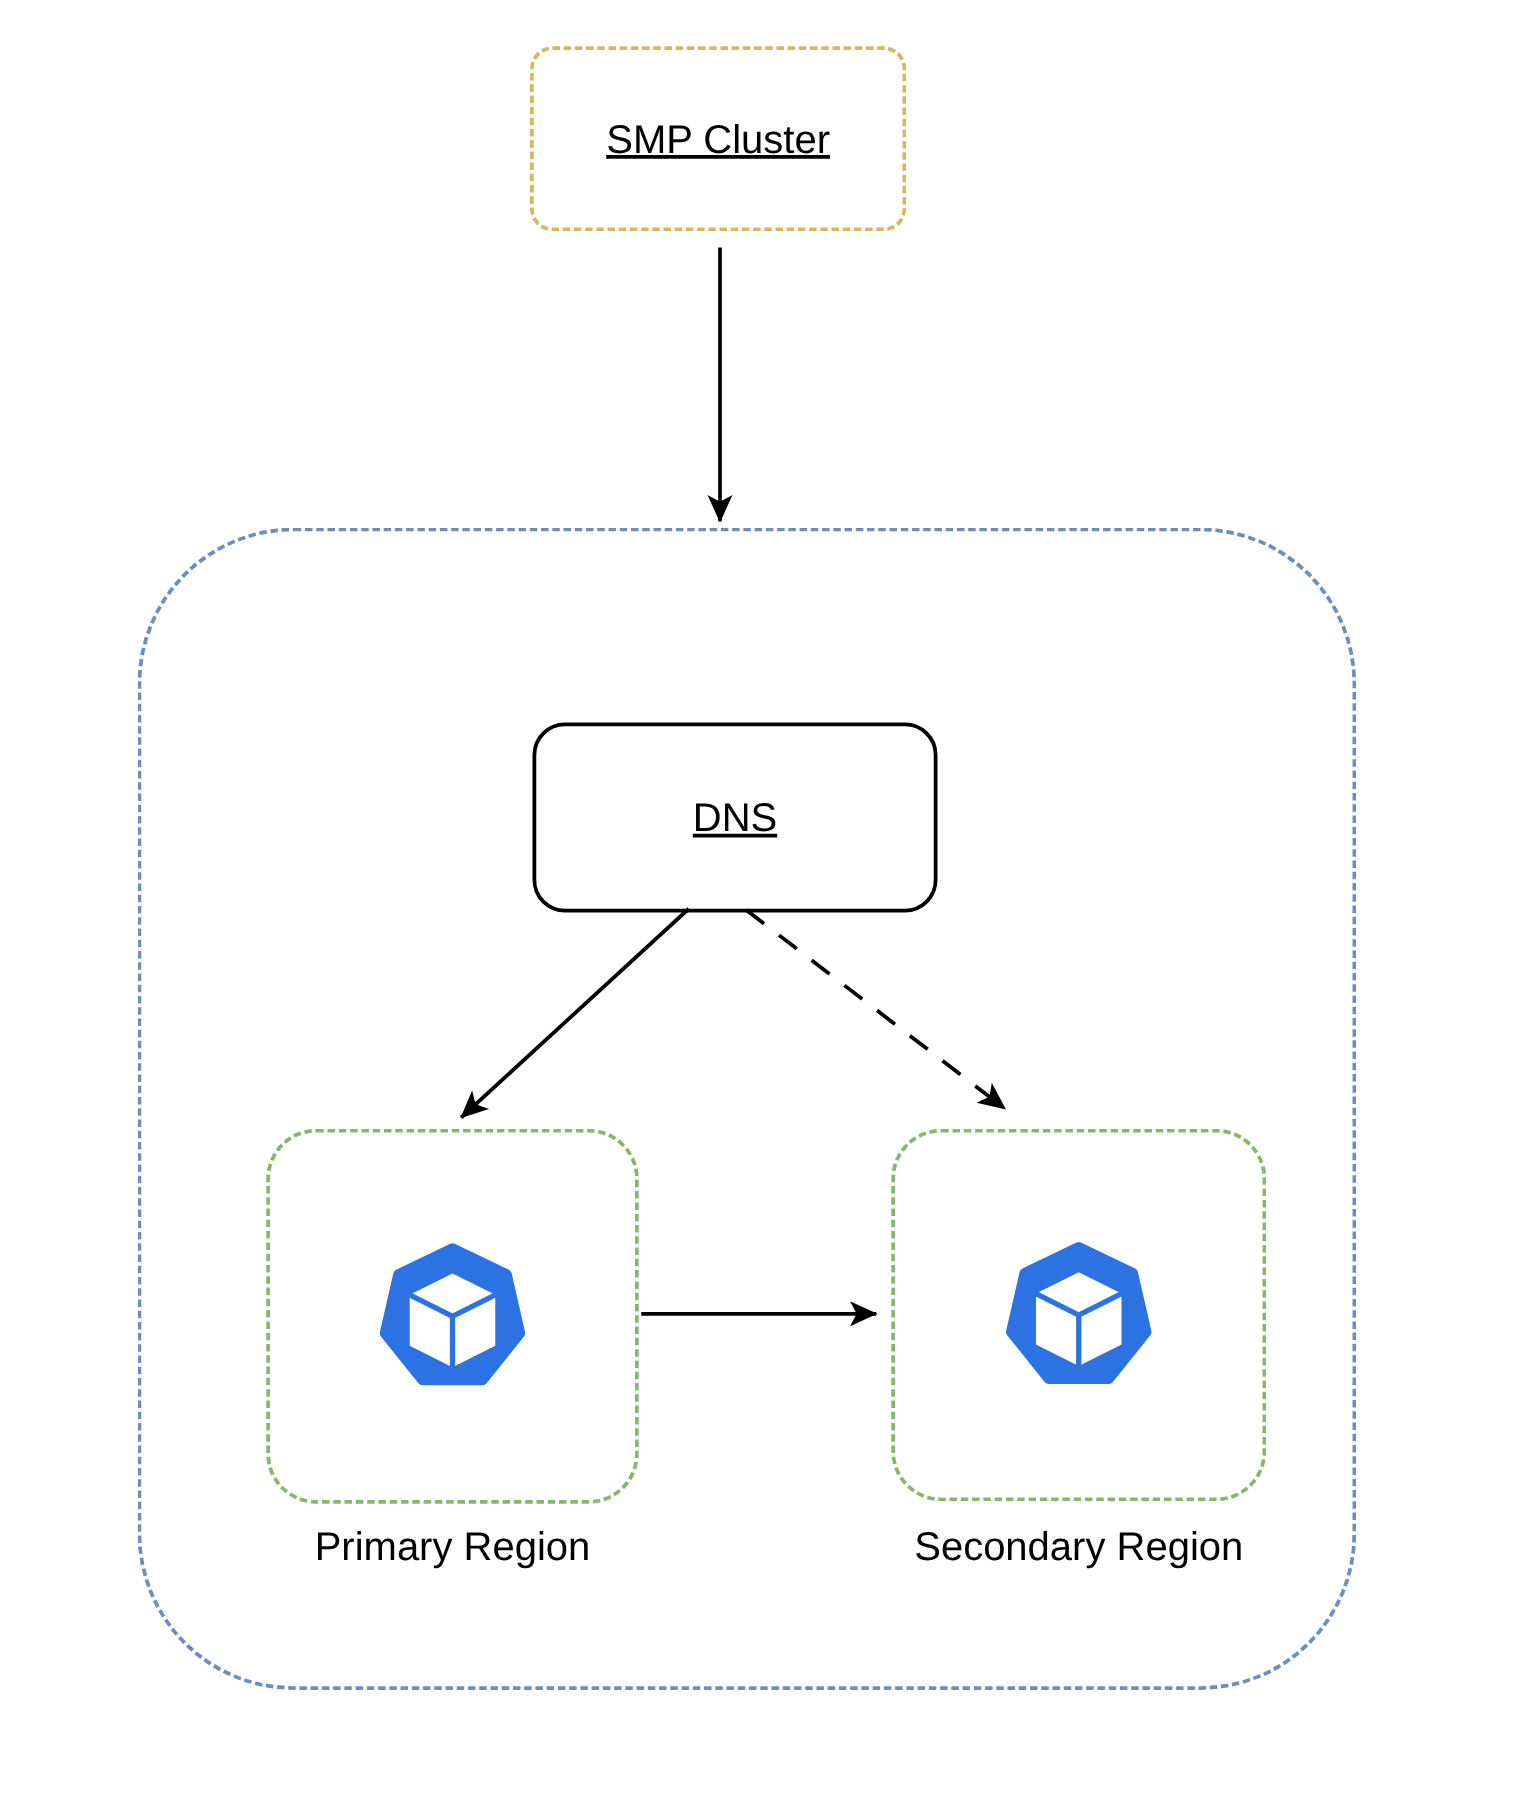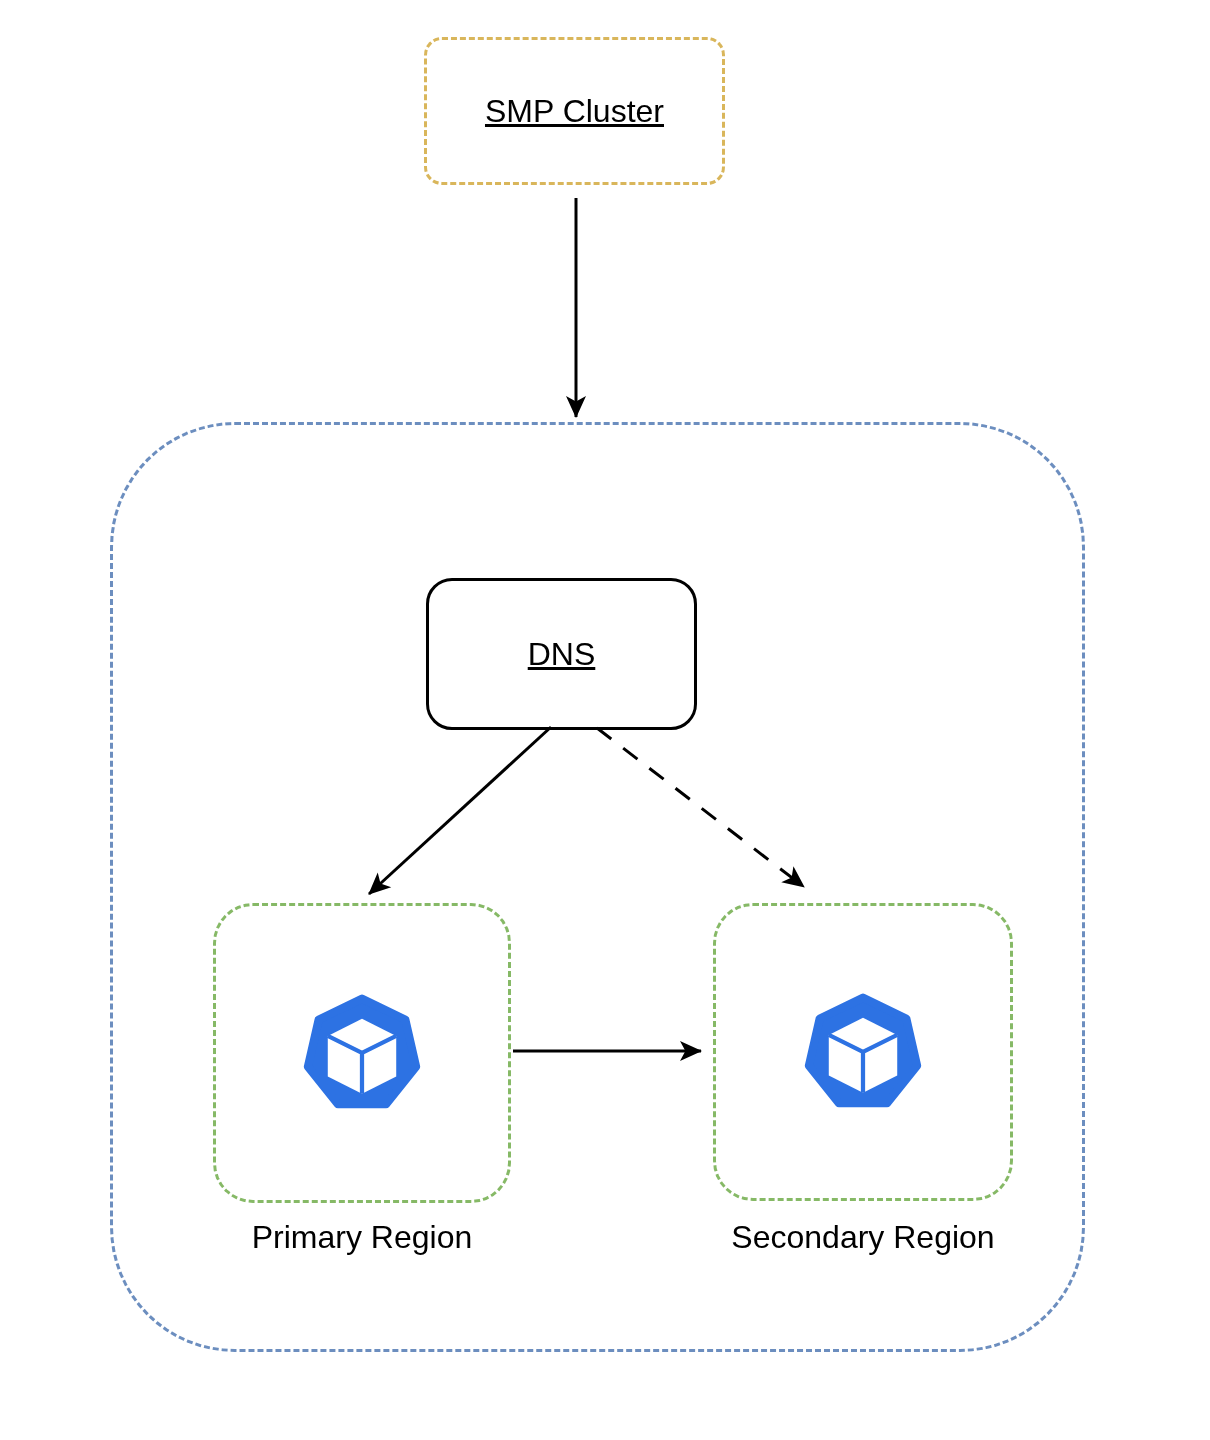--- a/index.html
+++ b/index.html
@@ -20,21 +20,21 @@
     border: 3px dashed var(--c-smp_border, #D9B65B);
     border-radius: 18px;
     display: flex; align-items: center; justify-content: center;
   }
   .group-box {
     left: 110px; top: 422px; width: 975px; height: 930px;
     border: 3px dashed var(--c-group_border, #6C8EBF);
     border-radius: 125px;
   }
   .dns-box {
-    left: 313px; top: 153px; width: 271px; height: 152px;
+    left: 313px; top: 153px; width: 324px; height: 152px;
     border: 3px solid var(--c-dns_border, #000000);
     border-radius: 26px;
     display: flex; align-items: center; justify-content: center;
   }
   .region-box {
     border: 3px dashed var(--c-region_border, #86B966);
     border-radius: 40px;
     display: flex; align-items: center; justify-content: center;
   }
   .region-primary   { left: 100px; top: 478px; width: 298px; height: 300px; }

